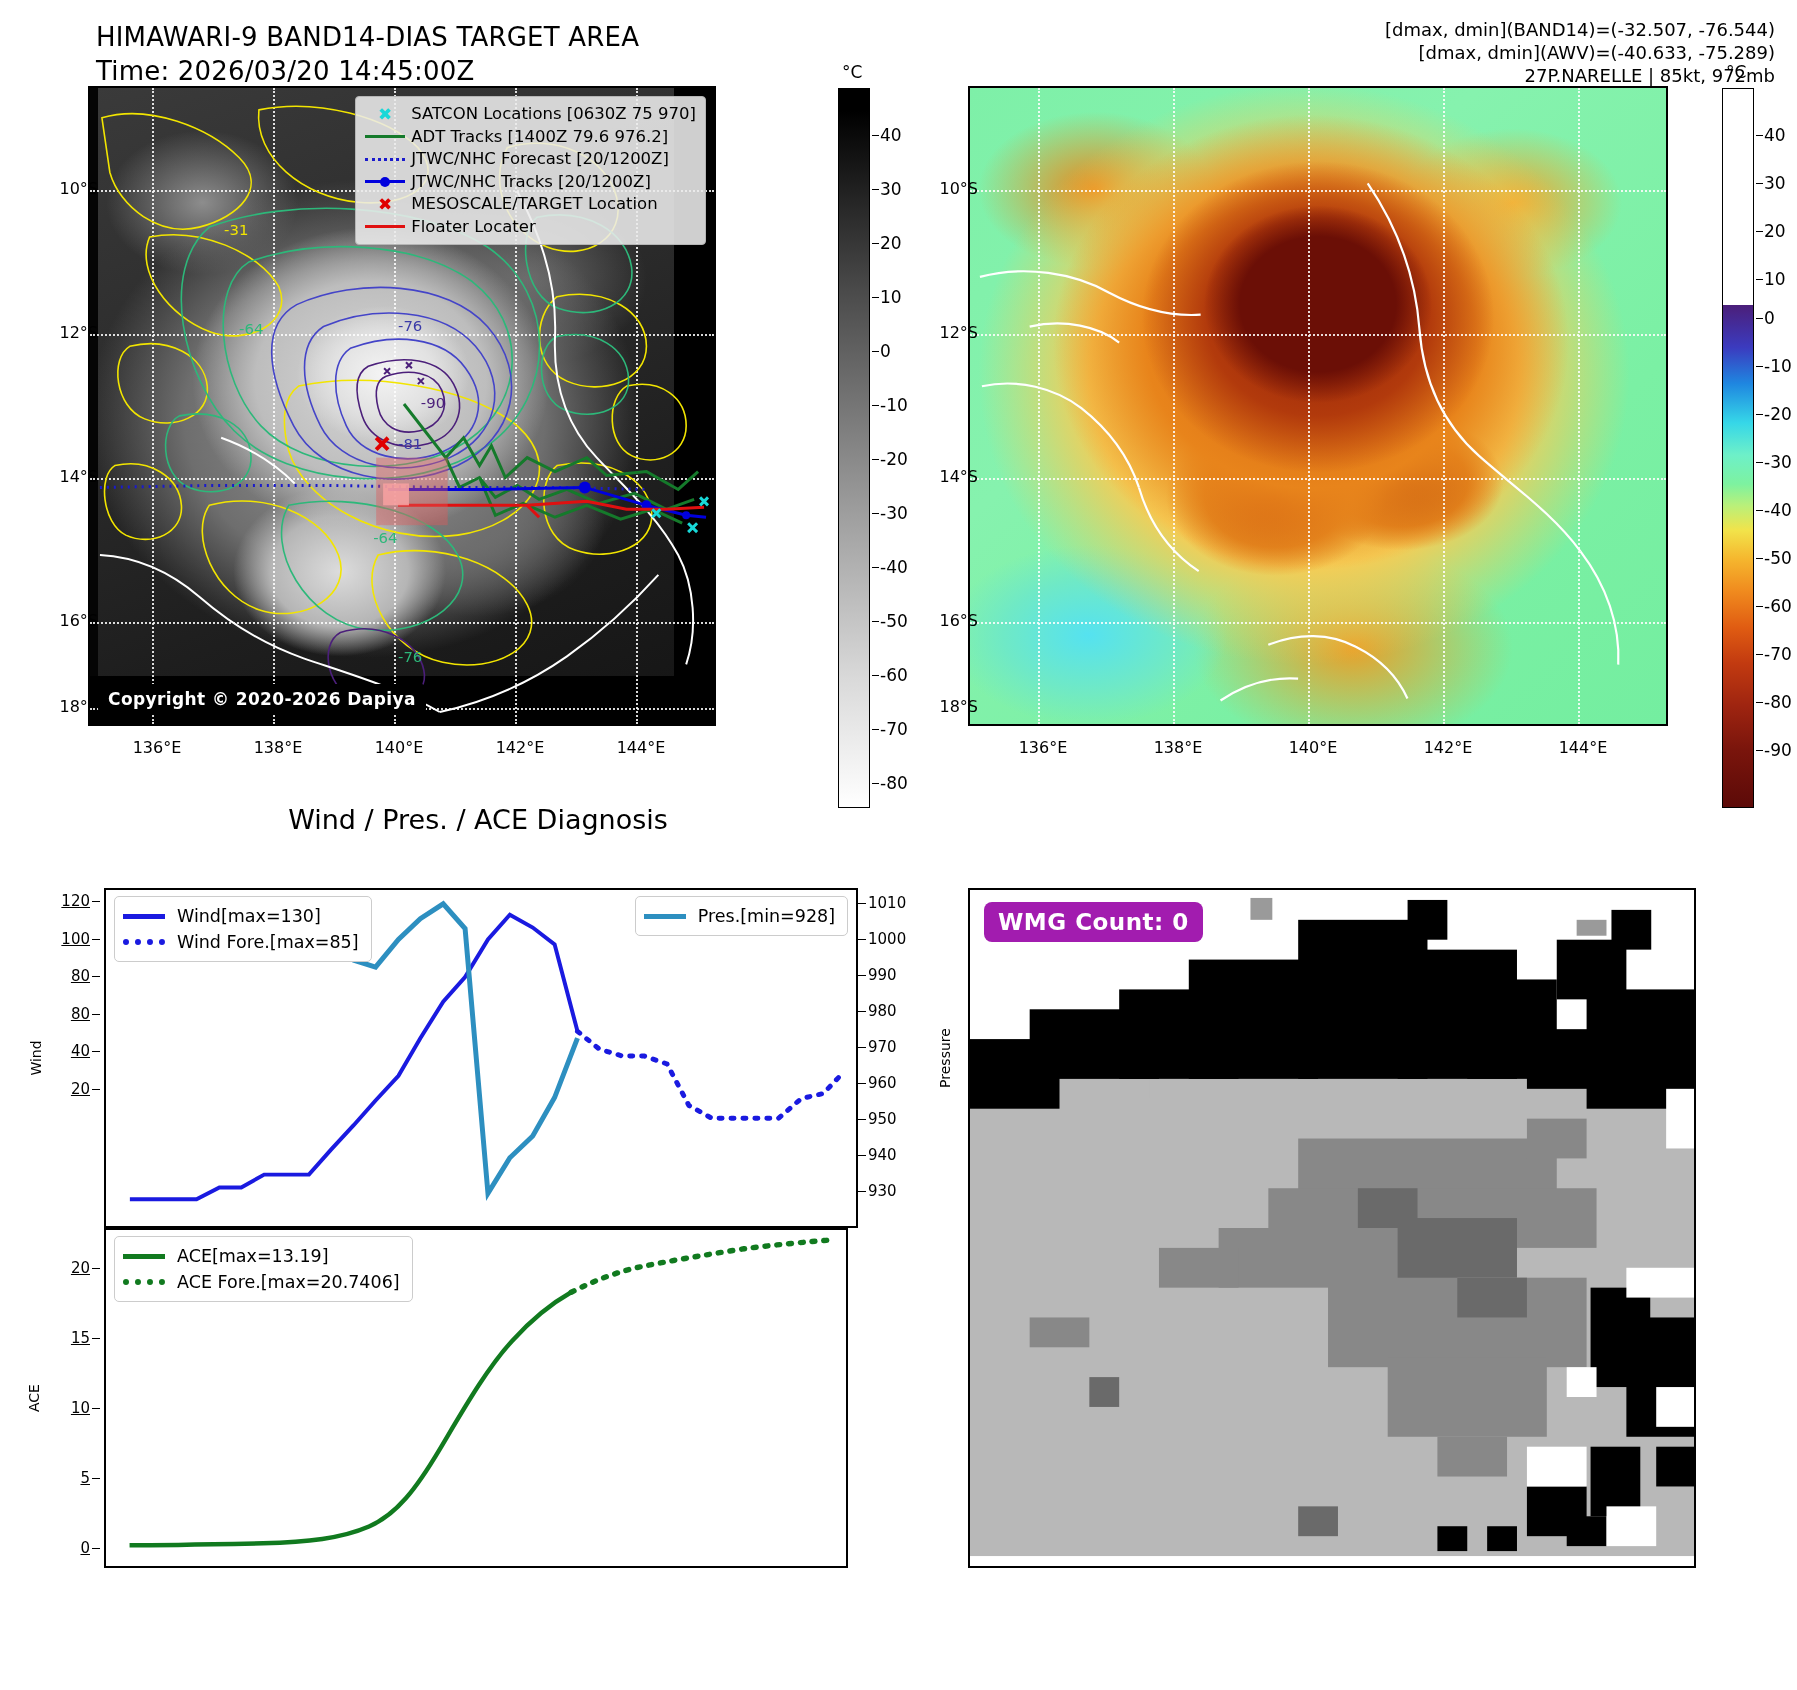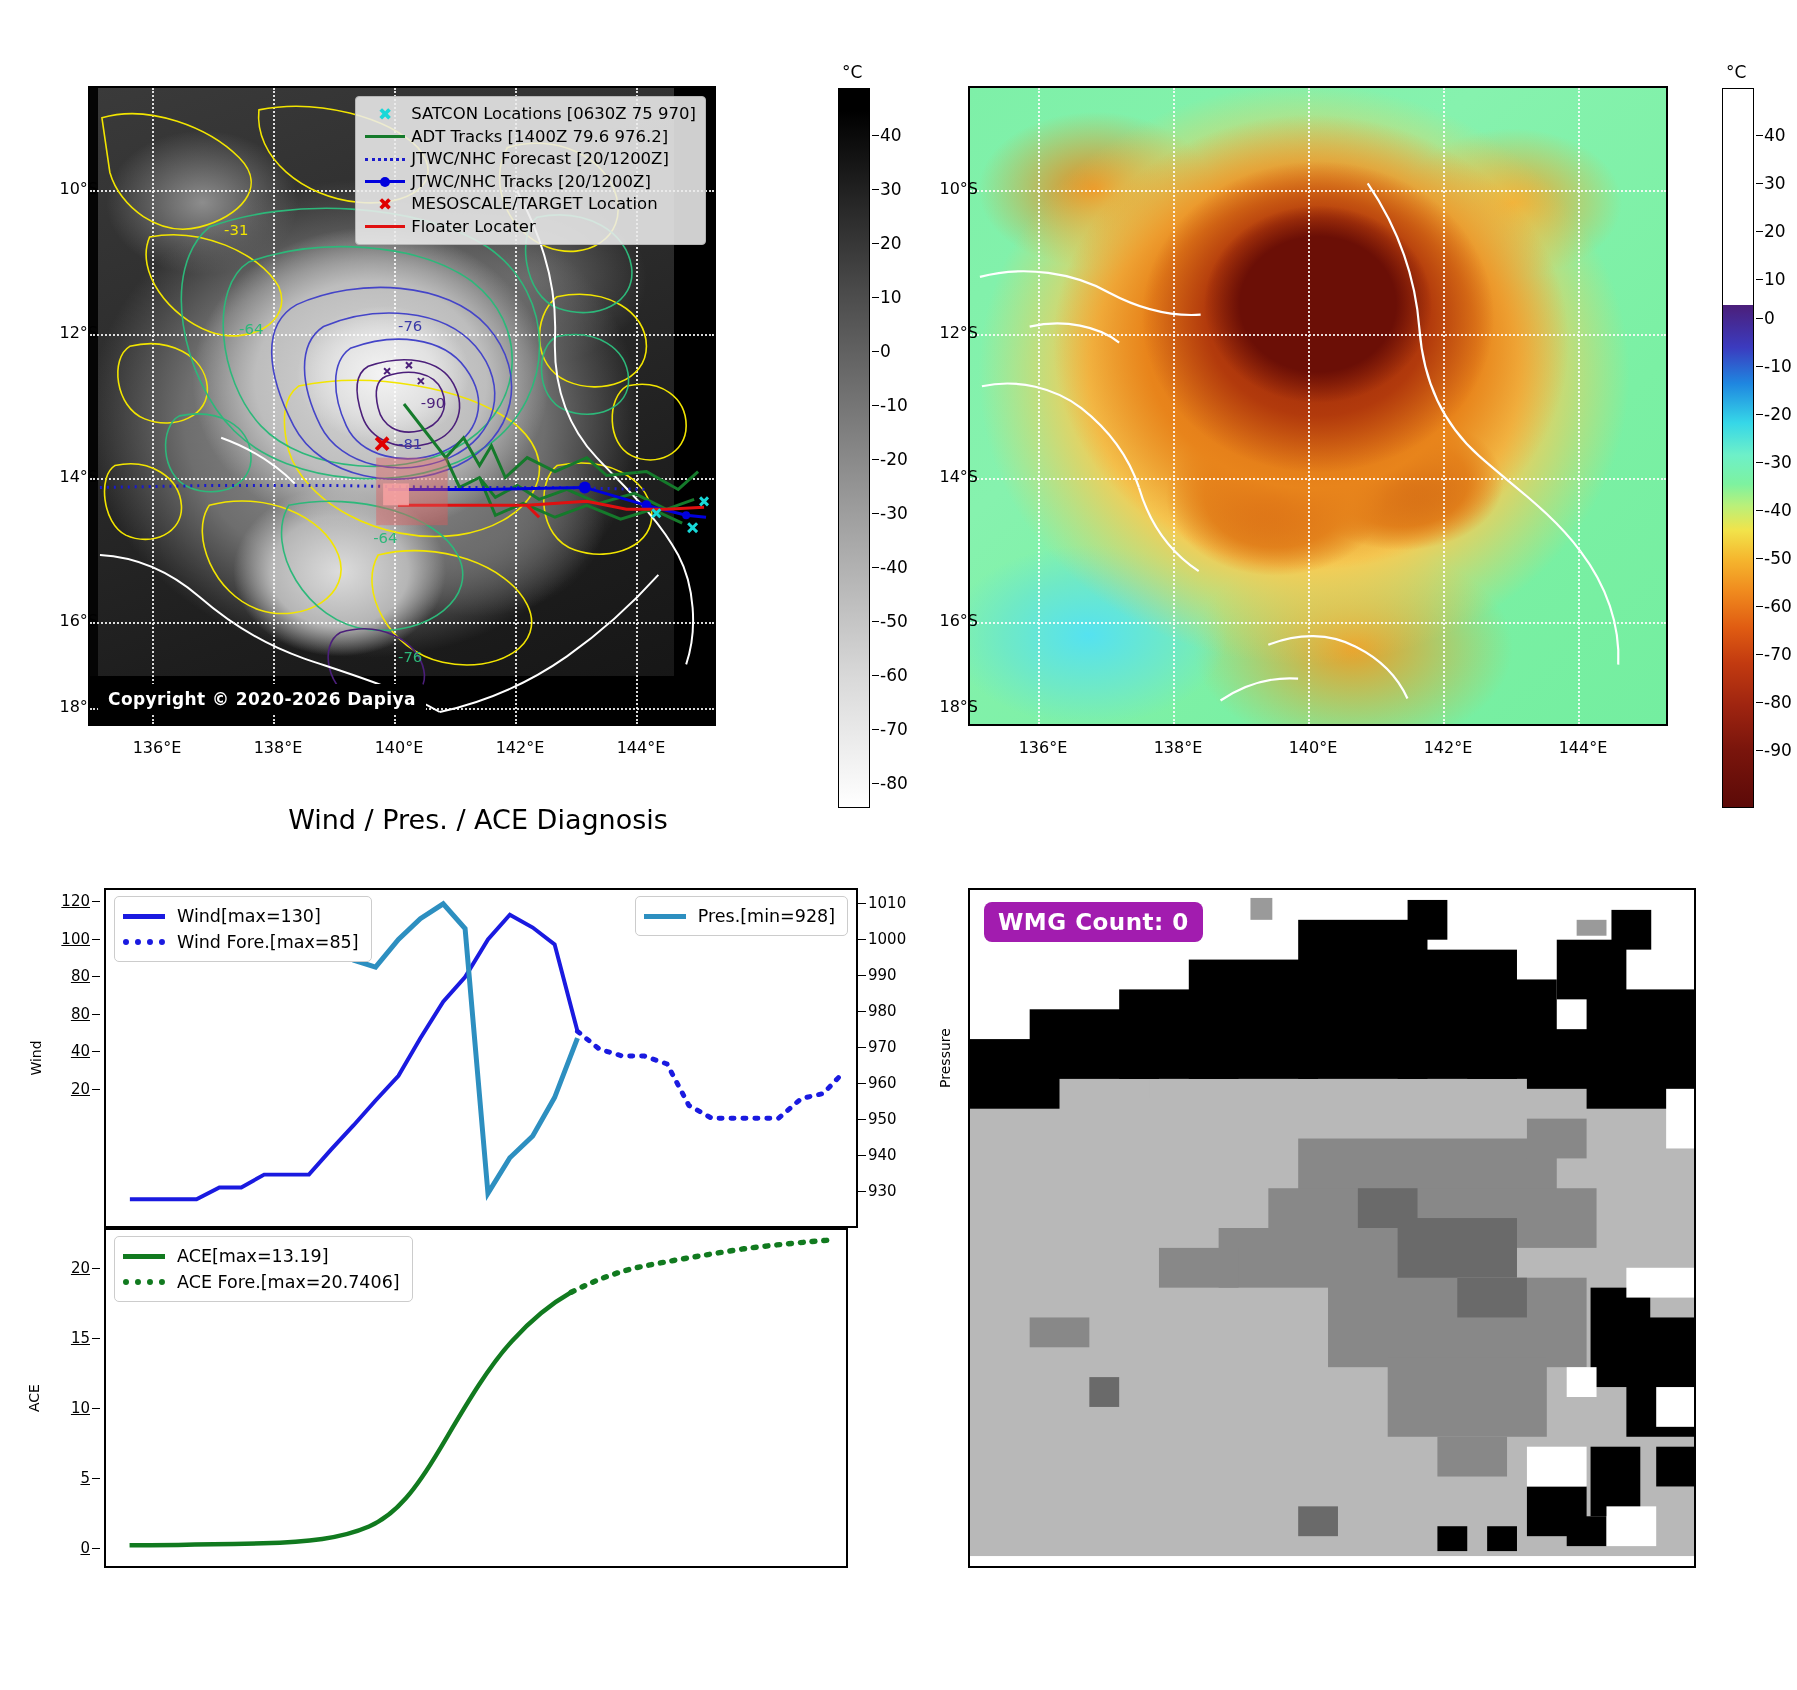--- a/index.html
+++ b/index.html
@@ -167,21 +167,30 @@
     background: #a21caf; color: #fff; font-weight: bold;
     font-size: 23px; padding: 7px 14px; border-radius: 8px;
     letter-spacing: .5px; white-space: nowrap; z-index: 5;
   }
 </style>
 </head>
 <body>
 
 <div class="page">
 
-
+  <div class="title-block">
+    <div>HIMAWARI-9 BAND14-DIAS TARGET AREA</div>
+    <div>Time: 2026/03/20 14:45:00Z</div>
+  </div>
+
+  <div class="stats-block">
+    <div>[dmax, dmin](BAND14)=(-32.507, -76.544)</div>
+    <div>[dmax, dmin](AWV)=(-40.633, -75.289)</div>
+    <div>27P.NARELLE | 85kt, 972mb</div>
+  </div>
 
   <div class="panel axes-frame" id="ir-panel">
     <div id="ir-img">
       <div class="ir-gray"></div>
       <div class="ir-blackband-l"></div>
       <div class="ir-blackband-r"></div>
       <div class="ir-blackband-b"></div>
 
       <div class="grid-line grid-h" style="top:102px"></div>
       <div class="grid-line grid-h" style="top:246px"></div>

